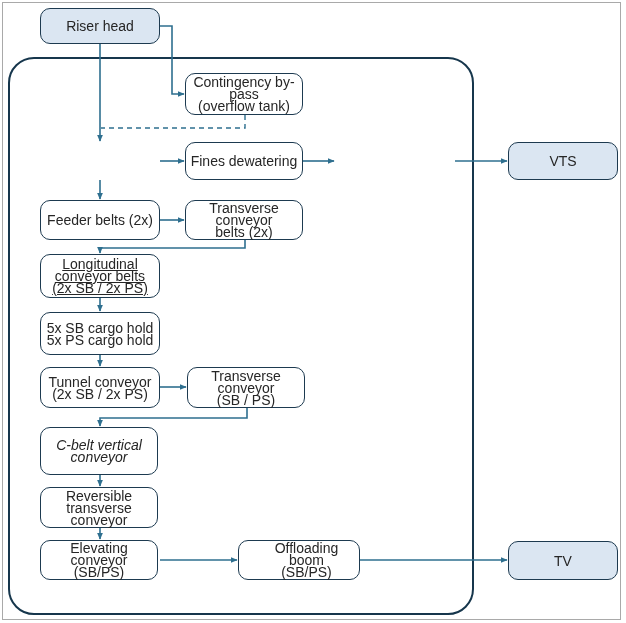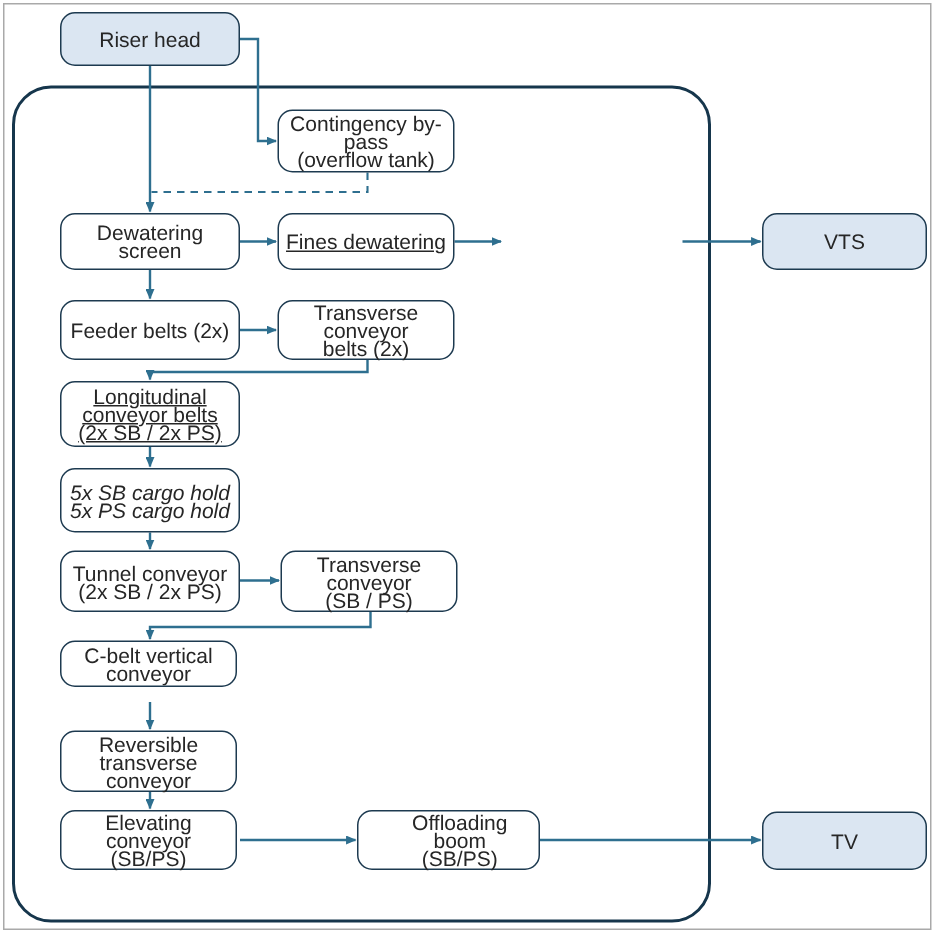--- a/index.html
+++ b/index.html
@@ -60,46 +60,45 @@
     <path class="conn" d="M100,528 L100,539" marker-end="url(#arrow)"></path>
     <path class="conn" d="M160,560 L237,560" marker-end="url(#arrow)"></path>
     <path class="conn" d="M360,560 L507,560" marker-end="url(#arrow)"></path>
   </svg>
 
   <div class="node highlight" style="left:40px;top:8px;width:120px;height:36px;">Riser head</div>
 
   <div class="node" style="left:185px;top:73px;width:118px;height:42px;">Contingency by-pass
 (overflow tank)</div>
 
-  <div class="node" style="left:40px;top:142px;width:120px;height:38px;">Dewatering screen</div>
 
-  <div class="node" style="left:185px;top:142px;width:118px;height:38px;text-decoration:underline;">Fines dewatering</div>
+  <div class="node" style="left:185px;top:142px;width:118px;height:38px;">Fines dewatering</div>
 
 
   <div class="node highlight" style="left:508px;top:142px;width:110px;height:38px;">VTS</div>
 
   <div class="node" style="left:40px;top:200px;width:120px;height:40px;text-align:right;">Feeder belts (2x)</div>
 
   <div class="node" style="left:185px;top:200px;width:118px;height:40px;">Transverse conveyor
 belts (2x)</div>
 
   <div class="node" style="left:40px;top:254px;width:120px;height:44px;text-decoration:underline;">Longitudinal
 conveyor belts
 (2x SB / 2x PS)</div>
 
-  <div class="node" style="left:40px;top:312px;width:120px;height:43px;font-style:italic;">5x SB cargo hold
+  <div class="node" style="left:40px;top:312px;width:120px;height:43px;">5x SB cargo hold
 5x PS cargo hold</div>
 
   <div class="node" style="left:40px;top:367px;width:120px;height:41px;">Tunnel conveyor
 (2x SB / 2x PS)</div>
 
   <div class="node" style="left:187px;top:367px;width:118px;height:41px;">Transverse conveyor
 (SB / PS)</div>
 
-  <div class="node" style="left:40px;top:427px;width:118px;height:31px;">C-belt vertical
+  <div class="node" style="left:40px;top:427px;width:118px;height:48px;font-style:italic;">C-belt vertical
 conveyor</div>
 
   <div class="node" style="left:40px;top:487px;width:118px;height:41px;">Reversible transverse
 conveyor</div>
 
   <div class="node" style="left:40px;top:540px;width:118px;height:40px;">Elevating conveyor
 (SB/PS)</div>
 
   <div class="node" style="left:238px;top:540px;width:122px;height:40px;padding-left:19px;">Offloading boom
 (SB/PS)</div>

